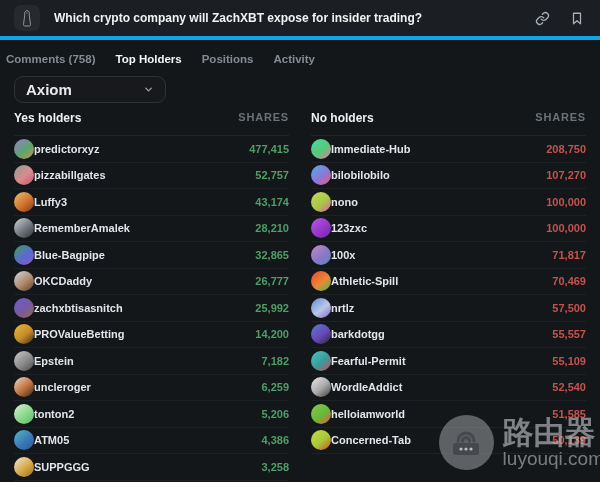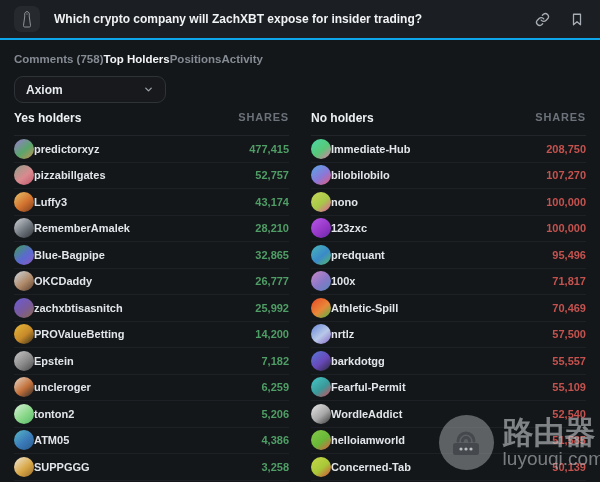--- a/index.html
+++ b/index.html
@@ -4,51 +4,51 @@
 <style>
   html,body{margin:0;padding:0;}
   body{
     width:600px;height:482px;overflow:hidden;position:relative;
     background:#14171a;color:#e6e9ec;
     font-family:"Liberation Sans",sans-serif;
     -webkit-font-smoothing:antialiased;
   }
   
   .header{
-    height:40px;background:#1b1e22;border-bottom:2px solid #0ea5e9;
+    height:40px;background:#1b1e22;border-bottom:4px solid #0ea5e9;
     display:flex;align-items:center;padding:0 14px;box-sizing:border-box;
   }
   .thumb{
     width:26px;height:26px;border-radius:7px;background:#26292d;
     display:flex;align-items:center;justify-content:center;flex:0 0 auto;
   }
   .title{
     margin-left:14px;font-size:12px;font-weight:700;color:#f0f2f4;
     white-space:nowrap;overflow:hidden;text-overflow:ellipsis;flex:1;
   }
   .hdr-actions{display:flex;gap:16px;margin-left:12px;}
   .icon-btn{
     background:none;border:none;padding:2px;cursor:pointer;color:#a7adb4;
     display:flex;align-items:center;justify-content:center;
   }
   
-  .tabs{display:flex;padding:13px 14px 0;}
+  .tabs{display:flex;gap:20px;padding:13px 6px 0;}
   .tab{
     background:none;border:none;padding:0;cursor:pointer;
     font-family:inherit;font-size:11.5px;font-weight:600;color:#848b93;
   }
   .tab.active{color:#f2f4f6;}
   
   .dropdown{
     margin:11px 14px 0;width:152px;height:27px;box-sizing:border-box;
     background:#17191d;border:1px solid #2e3338;border-radius:9px;
     display:flex;align-items:center;justify-content:space-between;
     padding:0 11px;cursor:pointer;
   }
-  .dropdown-label{font-size:12px;font-weight:700;color:#e8ebee;}
+  .dropdown-label{font-size:15px;font-weight:700;color:#e8ebee;}
   .chev{color:#9aa0a6;display:flex;}
   
   .columns{display:flex;gap:22px;padding:0 14px;margin-top:8px;}
   .column{flex:1;min-width:0;}
   .col-header{
     height:24px;display:flex;align-items:flex-start;justify-content:space-between;
     border-bottom:1px solid #22262a;
   }
   .col-title{font-size:12px;font-weight:700;color:#eef1f3;}
   .col-shares{font-size:11px;font-weight:600;letter-spacing:.8px;color:#6b727a;}
@@ -212,25 +212,20 @@
     <span class="avatar" style="background: linear-gradient(140deg, rgb(200, 216, 88) 0%, rgb(168, 200, 72) 55%, rgb(232, 88, 168) 100%);"></span>
     <span class="name">nono</span>
     <span class="shares" style="color: rgb(196, 82, 78);">100,000</span>
   </div>
         <div class="row">
     <span class="avatar" style="background: linear-gradient(140deg, rgb(184, 88, 232) 0%, rgb(152, 56, 200) 55%, rgb(104, 40, 168) 100%);"></span>
     <span class="name">123zxc</span>
     <span class="shares" style="color: rgb(196, 82, 78);">100,000</span>
   </div>
         <div class="row">
-    <span class="avatar" style="background: linear-gradient(140deg, rgb(72, 184, 184) 0%, rgb(58, 138, 200) 55%, rgb(88, 184, 104) 100%);"></span>
-    <span class="name">predquant</span>
-    <span class="shares" style="color: rgb(196, 82, 78);">95,496</span>
-  </div>
-        <div class="row">
     <span class="avatar" style="background: linear-gradient(140deg, rgb(200, 136, 200) 0%, rgb(136, 120, 200) 55%, rgb(88, 136, 184) 100%);"></span>
     <span class="name">100x</span>
     <span class="shares" style="color: rgb(196, 82, 78);">71,817</span>
   </div>
         <div class="row">
     <span class="avatar" style="background: linear-gradient(140deg, rgb(232, 72, 40) 0%, rgb(232, 136, 56) 55%, rgb(72, 184, 72) 100%);"></span>
     <span class="name">Athletic-Spill</span>
     <span class="shares" style="color: rgb(196, 82, 78);">70,469</span>
   </div>
         <div class="row">

